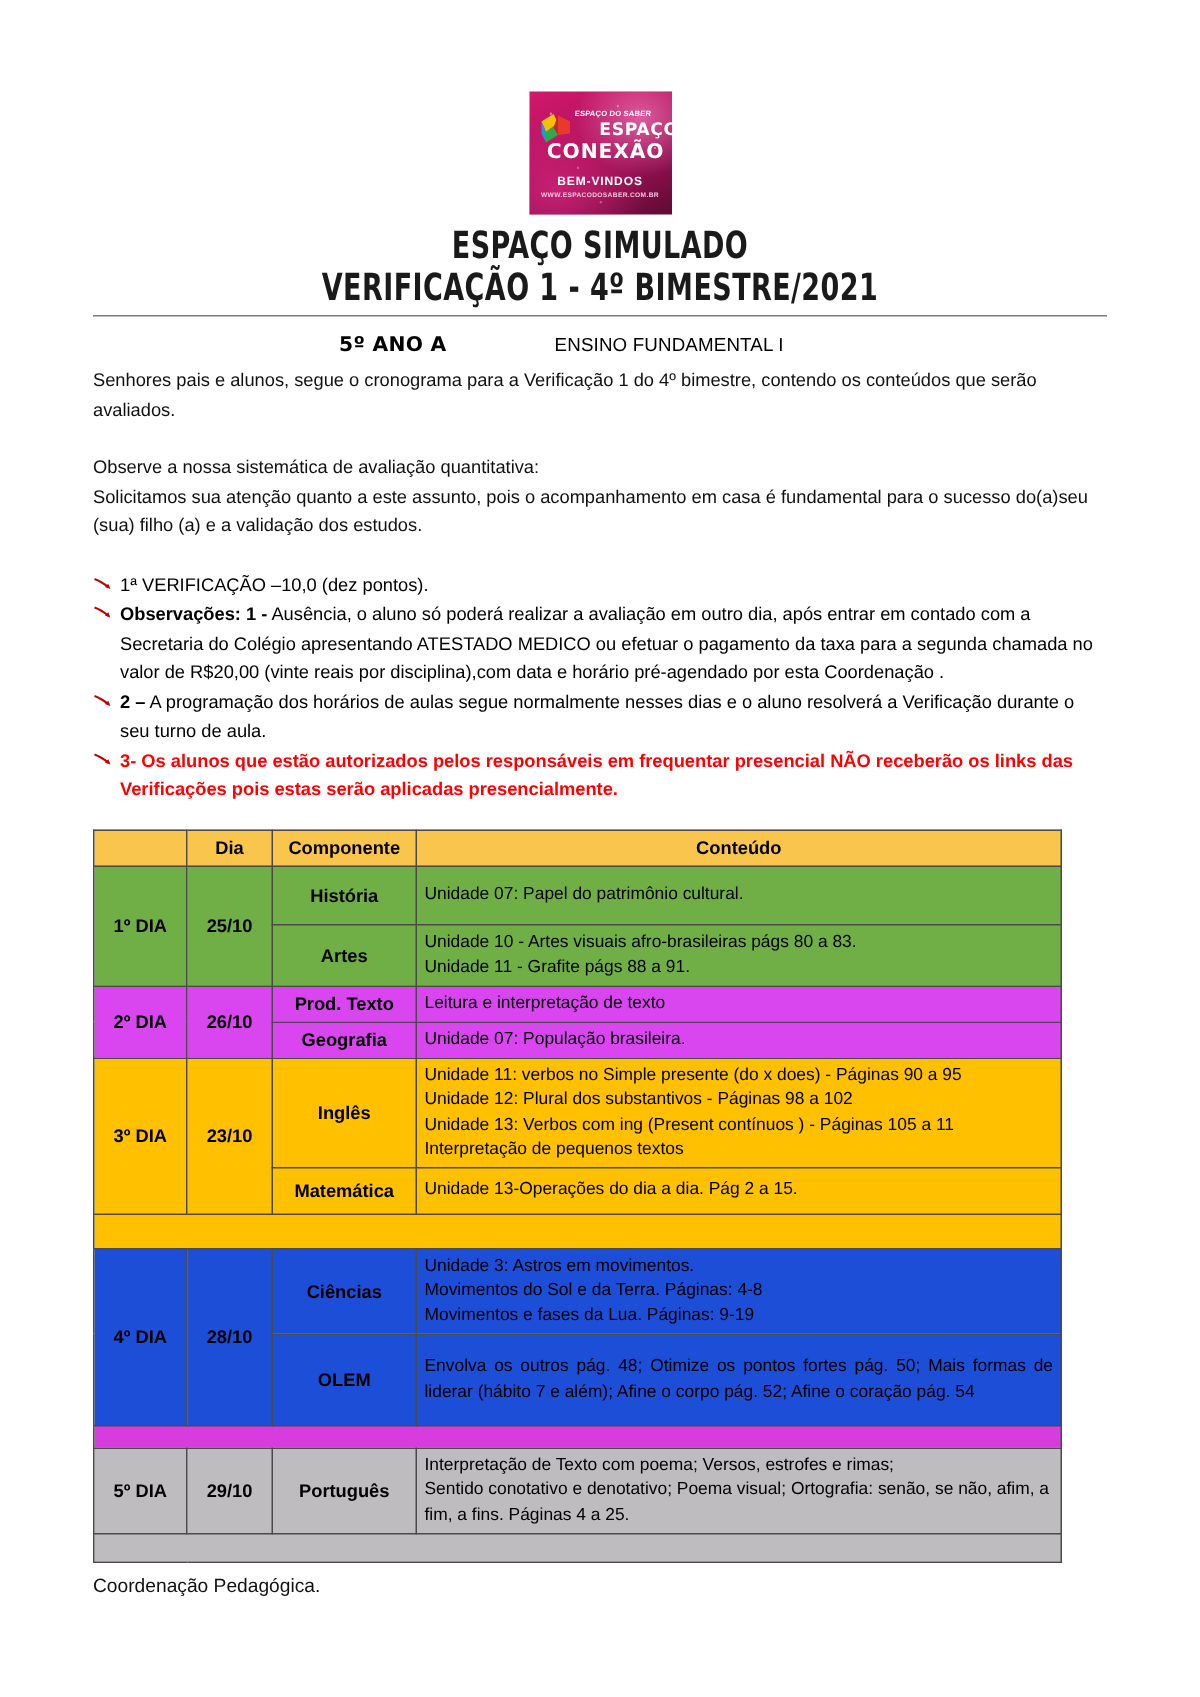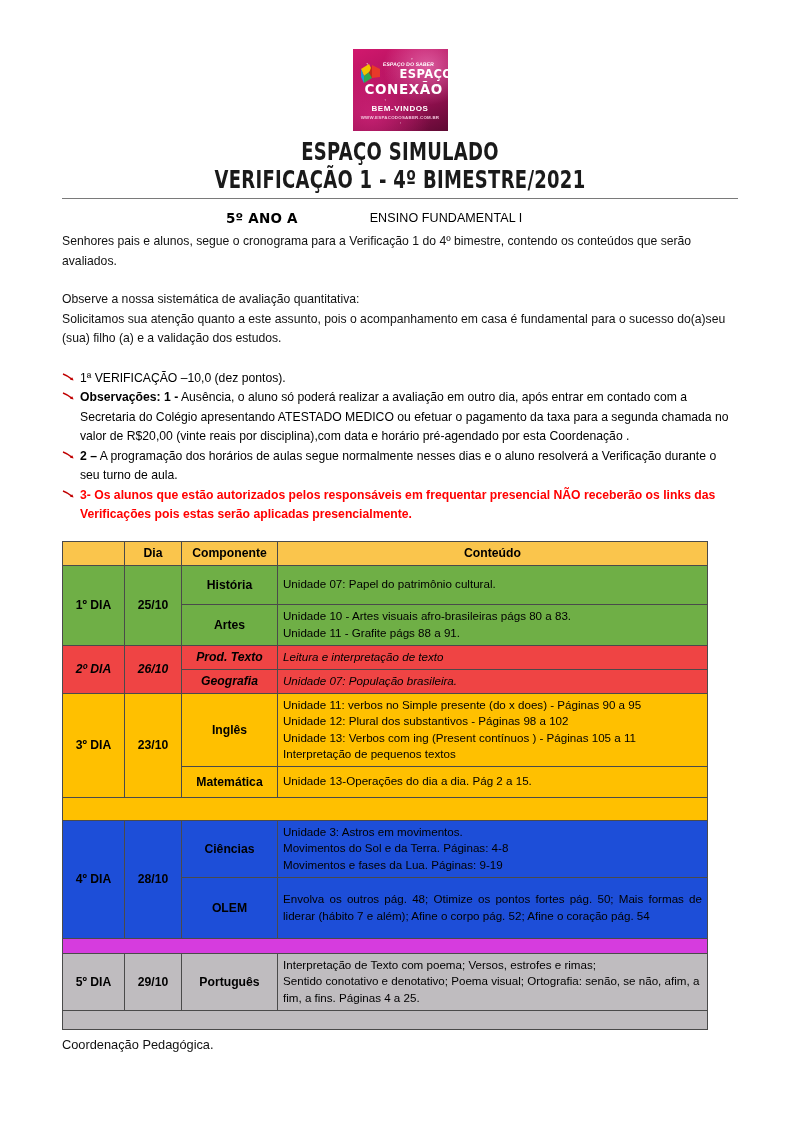--- a/index.html
+++ b/index.html
@@ -13,21 +13,21 @@
     height: 1131px;
     font-family: "Liberation Sans", sans-serif;
     color: #000000;
     -webkit-font-smoothing: antialiased;
   }
   .page {
     position: relative;
     width: 800px;
     height: 1131px;
     box-sizing: border-box;
-    padding: 4px 62px;
+    padding: 16px 62px;
     overflow: hidden;
   }
 
   
   .logo-wrap {
     padding-top: 45px;
     display: flex;
     justify-content: center;
   }
   .logo-banner {
@@ -253,21 +253,21 @@
   td.cont {
     text-align: left;
     line-height: 16.5px;
     padding: 3px 6px;
   }
   td.cont .line { display: block; }
   td.cont.justify { text-align: justify; }
 
   
   .band-green  td { background: #6FAF46; }
-  .band-blue   td { background: #ef4444; font-style: italic; }
+  .band-blue   td { background: #d946ef; }
   .band-yellow td { background: #FFC000; }
   .band-pink   td { background: #1d4ed8; }
   .band-gray   td { background: #BFBCBF; }
 
   .spacer-row td {
     border-top: none;
     height: 20px;
     padding: 0;
   }
   .spacer-row.band-yellow td { background: #FFC000; }

